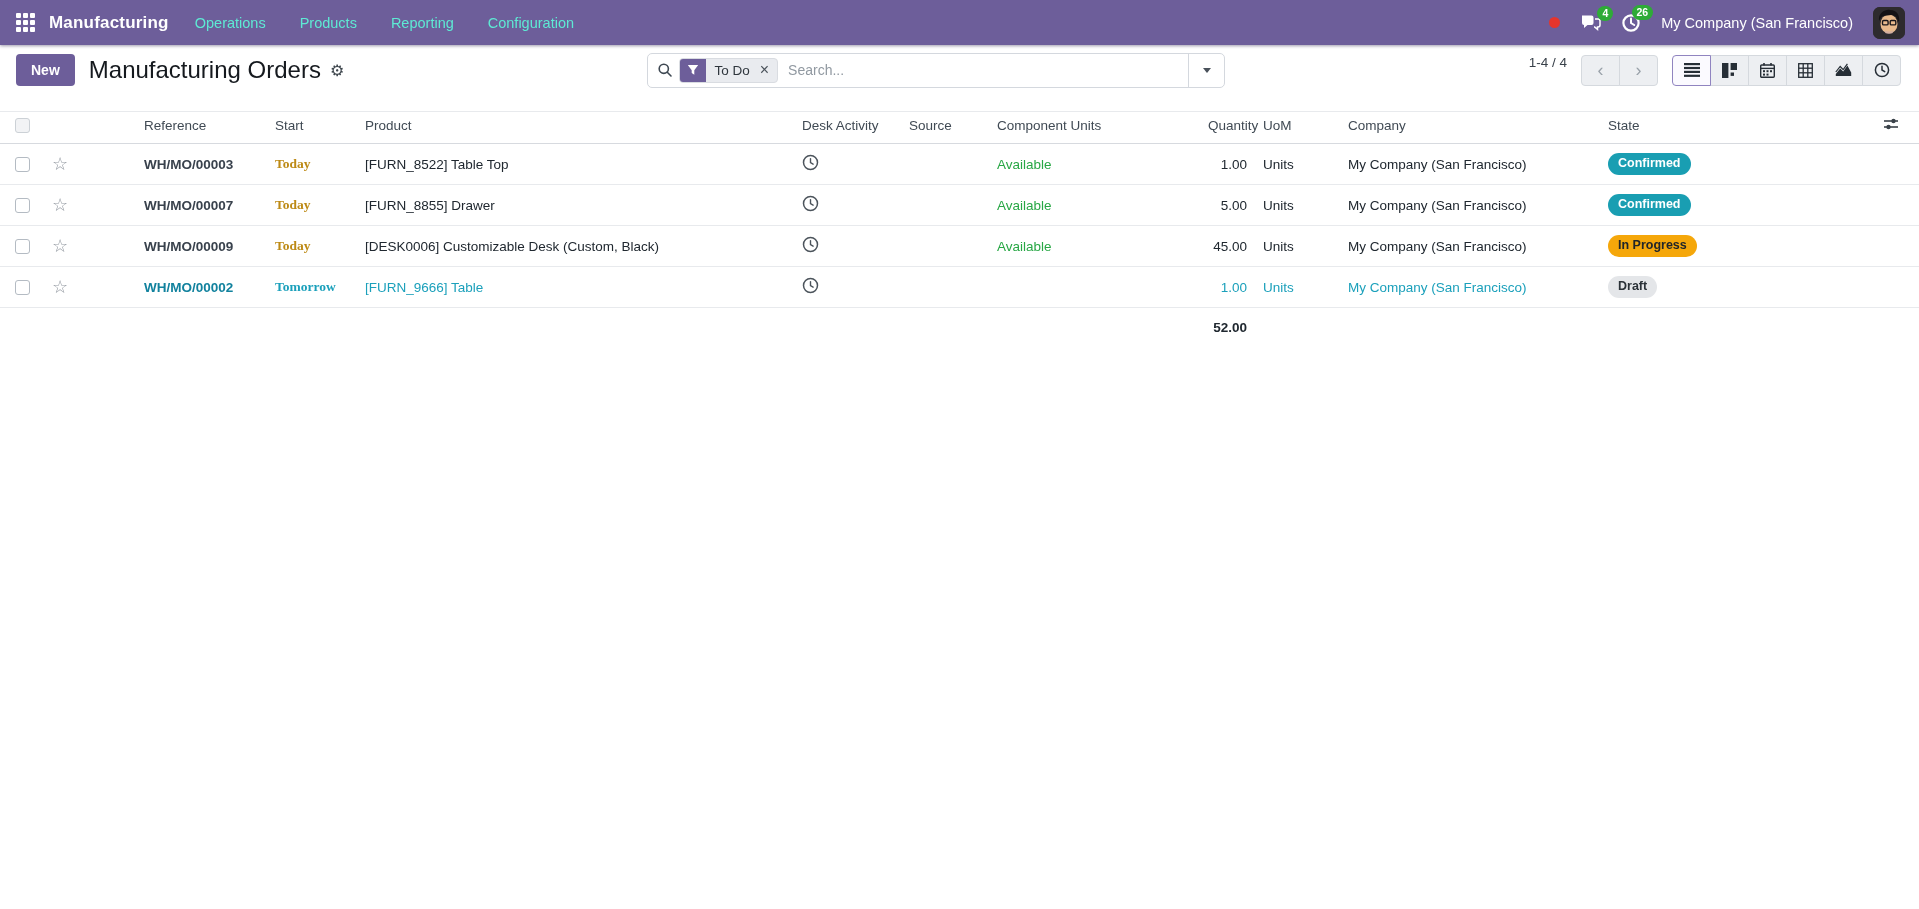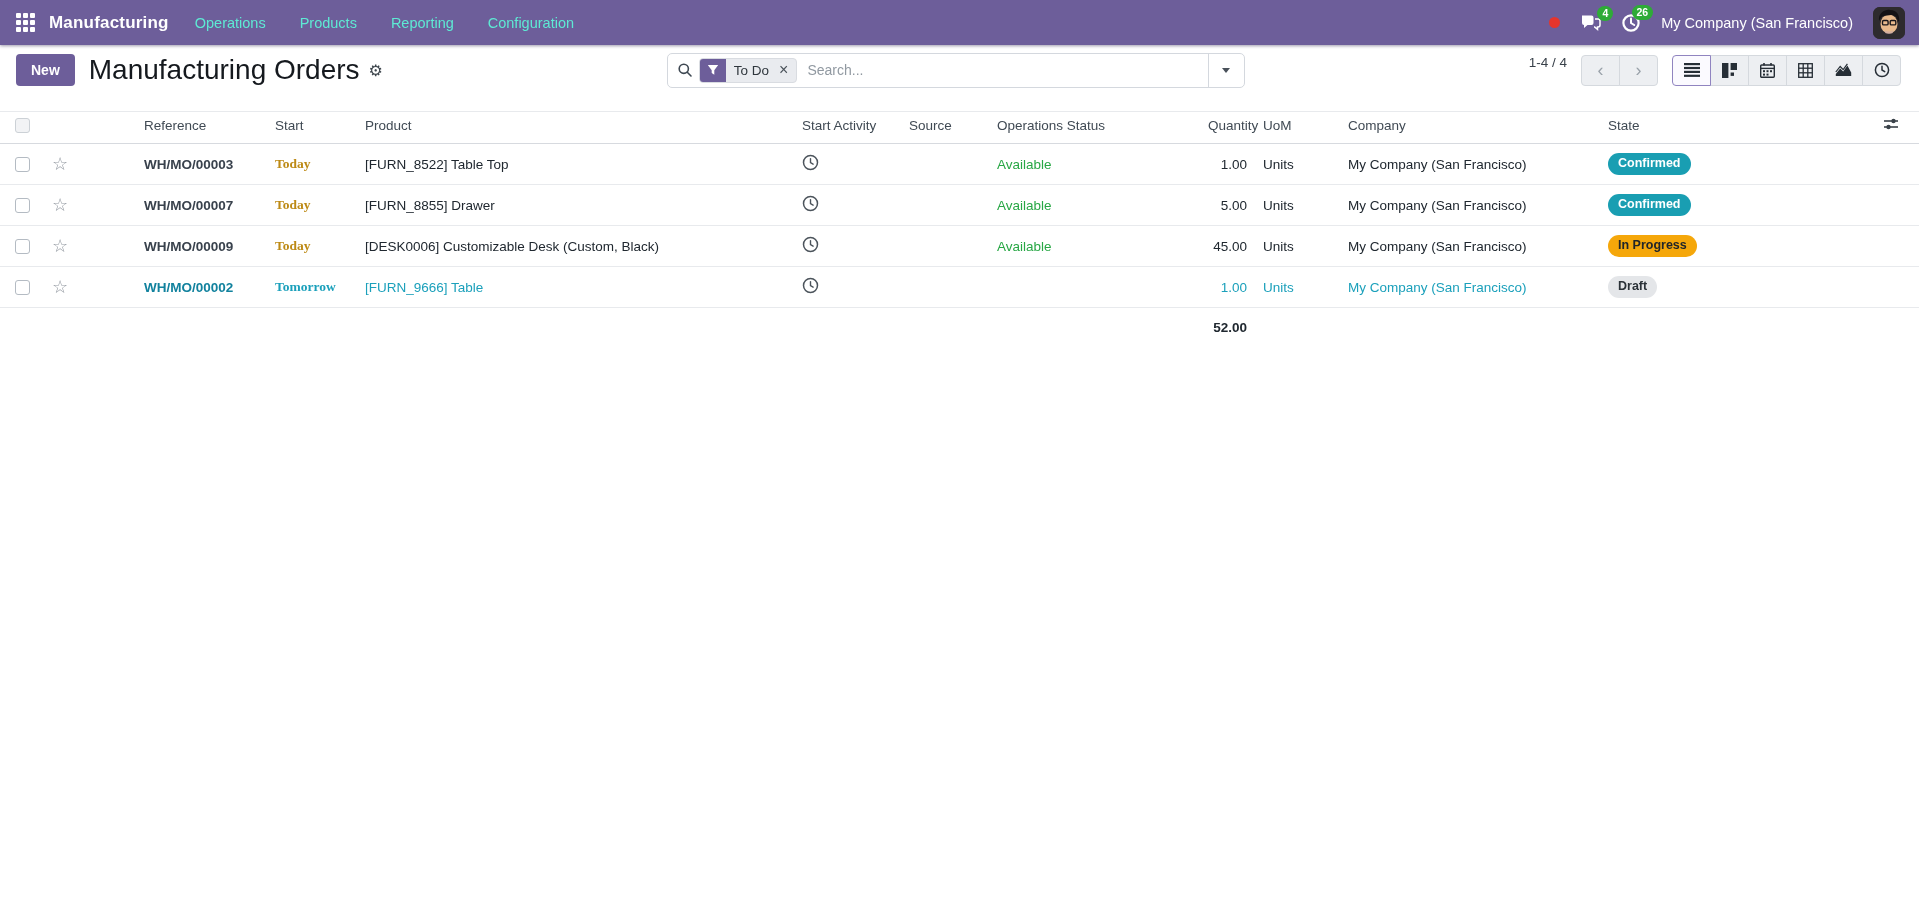--- a/index.html
+++ b/index.html
@@ -26,21 +26,21 @@
   .company-name { font-size:14.5px; cursor:pointer; }
   .avatar { width:32px; height:32px; border-radius:7px; overflow:hidden; background:#2e2b2e;
             display:inline-block; cursor:pointer; }
 
   
   .control-panel { height:50px; flex:0 0 50px; display:flex; align-items:center;
                    justify-content:space-between; padding:0 18px 0 16px; background:#fff; }
   .cp-left { display:flex; align-items:center; }
   .btn-new { background:#6d5e9a; color:#fff; border:none; border-radius:4px; font-size:14px;
              font-weight:600; padding:8px 15px; cursor:pointer; font-family:inherit; }
-  .page-title { font-size:28px; font-weight:400; color:#15191e; margin-left:14px; }
+  .page-title { font-size:24px; font-weight:400; color:#15191e; margin-left:14px; }
   .gear-icon { font-size:16px; color:#3f474e; margin-left:9px; cursor:pointer; }
 
   .searchbar { width:578px; height:35px; border:1px solid #d4d8de; border-radius:5px; background:#fff;
                display:flex; align-items:center; padding-left:9px; position:relative; }
   .search-glass { display:inline-flex; margin-right:6px; }
   .facet { display:inline-flex; align-items:stretch; border:1px solid #d9dce1; border-radius:4px;
            overflow:hidden; background:#e9ebef; height:25px; }
   .facet-tile { width:26px; background:#6d5e9a; display:flex; align-items:center; justify-content:center; }
   .facet-label { display:flex; align-items:center; padding:0 8px; font-size:13.5px; color:#2f363d; }
   .facet-remove { display:flex; align-items:center; padding:0 8px 0 2px; font-size:16px; color:#4a525a; cursor:pointer; }
@@ -256,23 +256,23 @@
           <col style="width:275px">
         <col style="width:44px">
       </colgroup>
       <thead>
         <tr>
           <th style="padding-left:15px"><span class="cb head"></span></th>
           <th></th>
           <th class="ref-h">Reference</th>
           <th>Start</th>
           <th>Product</th>
-          <th>Start Activity</th>
+          <th>Desk Activity</th>
           <th>Source</th>
-          <th>Operations Status</th>
+          <th>Component Units</th>
           <th class="num">Quantity</th>
           <th>UoM</th>
           <th>Company</th>
           <th>State</th>
           <th>
             <svg width="16" height="14" viewBox="0 0 16 14">
               <line x1="1" y1="4" x2="15" y2="4" stroke="#3a4249" stroke-width="1.6"></line>
               <circle cx="10.5" cy="4" r="2.2" fill="#3a4249"></circle>
               <line x1="1" y1="10" x2="15" y2="10" stroke="#3a4249" stroke-width="1.6"></line>
               <circle cx="5.5" cy="10" r="2.2" fill="#3a4249"></circle>

